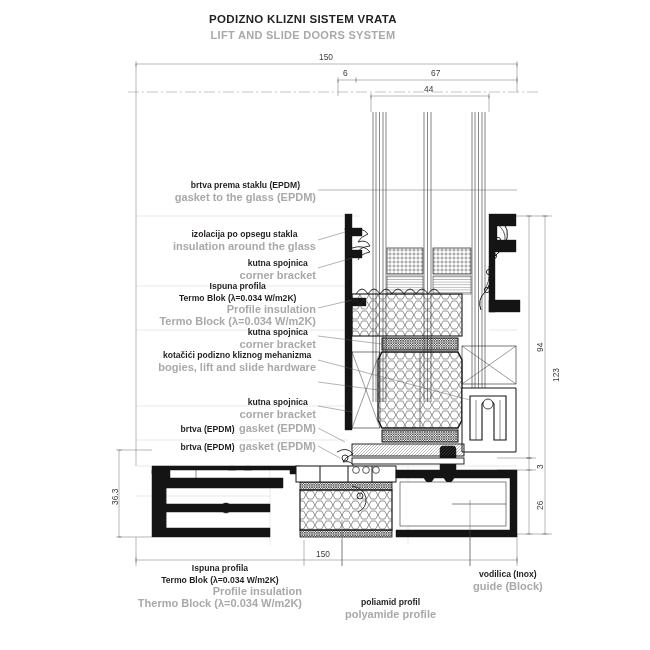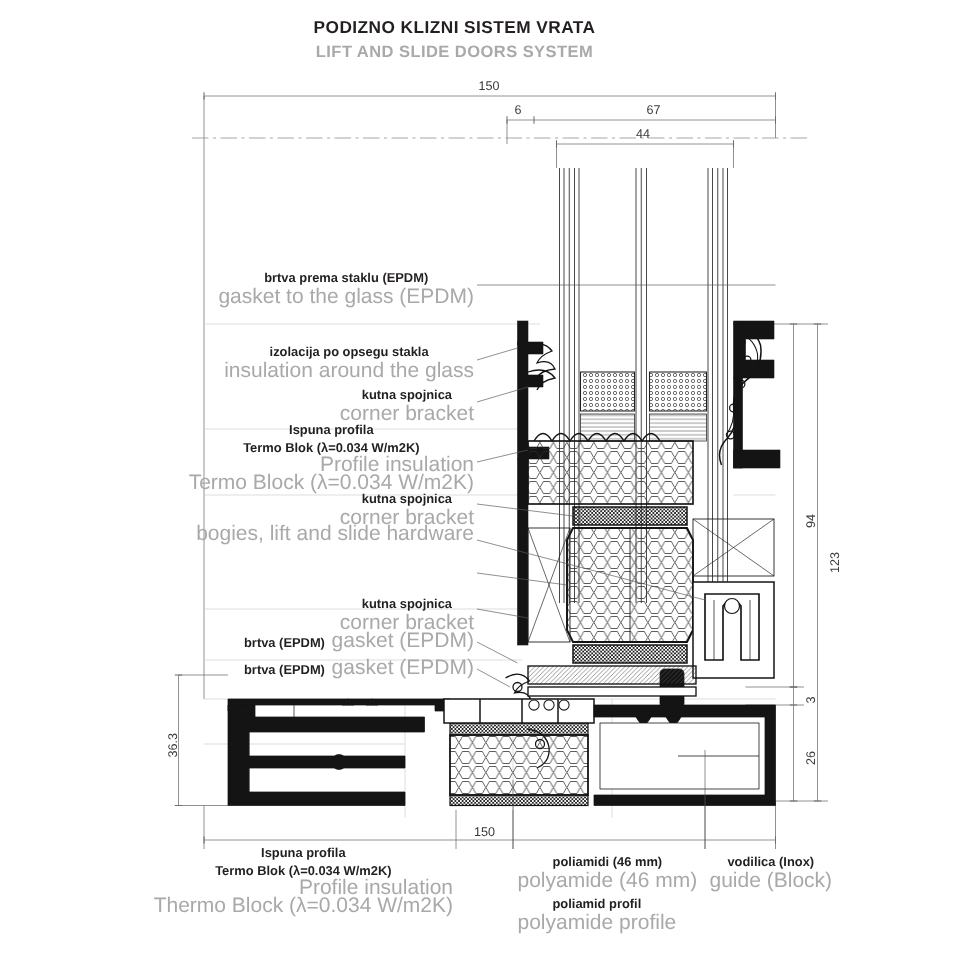--- a/index.html
+++ b/index.html
@@ -9,21 +9,21 @@
 
   .ttl{position:absolute;left:0;width:606px;text-align:center;
        letter-spacing:.3px;}
   #title-main{top:13px;font-size:11.5px;font-weight:bold;color:#231f20;}
   #title-sub{top:29px;font-size:11px;font-weight:bold;color:#a9a9a9;}
 
   svg{position:absolute;left:0;top:0;}
 
   .lbl{position:absolute;text-align:right;white-space:nowrap;line-height:11.5px;}
   .lbl .a{font-size:8.6px;font-weight:bold;color:#231f20;display:block;text-align:center;}
-  .lbl .b{font-size:14px;font-weight:normal;color:#a9a9a9;display:block;}
+  .lbl .b{font-size:11px;font-weight:bold;color:#a9a9a9;display:block;}
   .lbl.inline .a,.lbl.inline .b{display:inline;}
   .lbl.left{text-align:left;}
 
   .dimtxt{position:absolute;font-size:8.4px;color:#3b3b3b;
           font-family:"Liberation Sans",sans-serif;}
   .vert{transform:rotate(-90deg);transform-origin:left top;}
 </style>
 </head>
 <body>
 
@@ -356,20 +356,21 @@
     <span class="b">Profile insulation</span>
     <span class="b">Termo Block (λ=0.034 W/m2K)</span>
   </div>
 
   <div class="lbl" style="right:334px;top:327px;">
     <span class="a">kutna spojnica</span>
     <span class="b">corner bracket</span>
   </div>
 
   <div class="lbl" style="right:334px;top:350px;">
+    <span class="a">kotačići podizno kliznog mehanizma</span>
     <span class="b">bogies, lift and slide hardware</span>
   </div>
 
 
   <div class="lbl" style="right:334px;top:397px;">
     <span class="a">kutna spojnica</span>
     <span class="b">corner bracket</span>
   </div>
 
   <div class="lbl inline" style="right:334px;top:421px;">
@@ -382,24 +383,20 @@
     <span class="b">gasket (EPDM)</span>
   </div>
 
   <div class="lbl" style="right:348px;top:563px;">
     <span class="a">Ispuna profila</span>
     <span class="a">Termo Blok (λ=0.034 W/m2K)</span>
     <span class="b">Profile insulation</span>
     <span class="b">Thermo Block (λ=0.034 W/m2K)</span>
   </div>
 
-  <div class="lbl left" style="left:345px;top:569px;">
-    <span class="a">poliamidi (46 mm)</span>
-    <span class="b">polyamide (46 mm)</span>
-  </div>
 
   <div class="lbl left" style="left:345px;top:597px;">
     <span class="a">poliamid profil</span>
     <span class="b">polyamide profile</span>
   </div>
 
   <div class="lbl left" style="left:473px;top:569px;">
     <span class="a">vodilica (Inox)</span>
     <span class="b">guide (Block)</span>
   </div>

